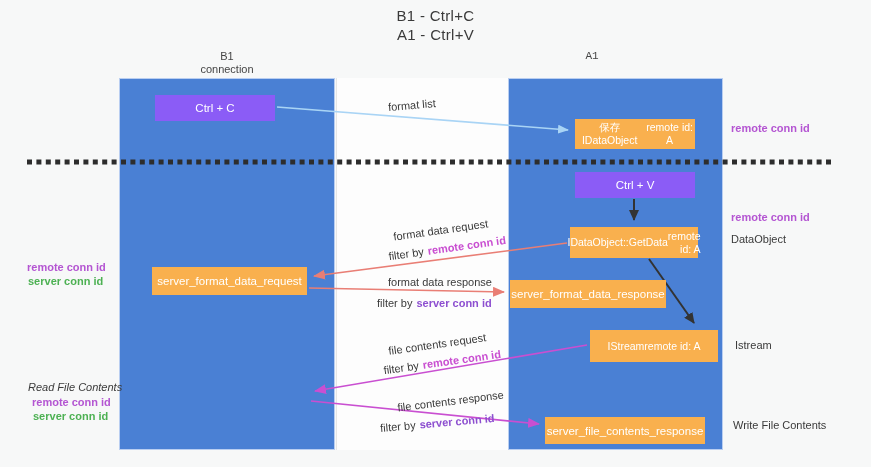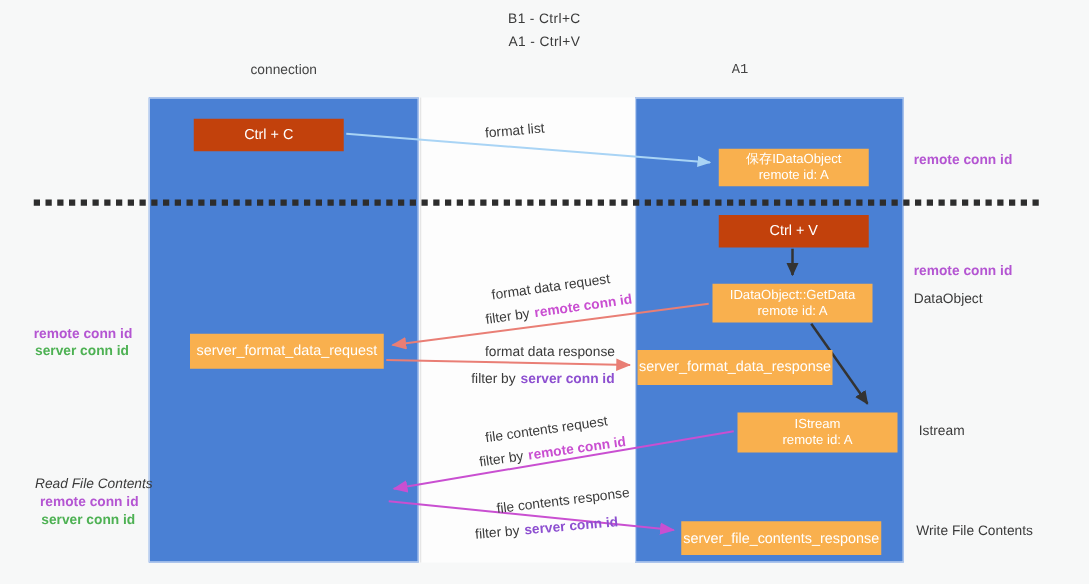--- a/index.html
+++ b/index.html
@@ -1,39 +1,39 @@
 <!DOCTYPE html>
 <html><head>
 <meta charset="utf-8">
 <style>
   html,body{margin:0;padding:0;}
   body{font-family:"Liberation Sans","DejaVu Sans",sans-serif;background:#f7f8f8;}
   .canvas{position:relative;width:871px;height:467px;background:#f7f8f8;overflow:hidden;}
 
   .title{position:absolute;left:0;right:0;top:6px;text-align:center;color:#3a3a3a;
-         font-size:11px;line-height:19px;letter-spacing:.3px;}
+         font-size:15px;line-height:19px;letter-spacing:.3px;}
 
   .col-header{position:absolute;top:50px;width:160px;text-align:center;color:#454545;
               font-size:11px;line-height:13px;}
   .col-header.left{left:147px;}
   .col-header.right{left:512px;font-family:Liberation Mono, monospace;}
 
   .lane{position:absolute;top:78px;height:372px;background:#4a80d4;border:1px solid #b9cef1;box-sizing:border-box;}
   .lane.left{left:119px;width:216px;}
   .lane.right{left:508px;width:215px;}
   .gap{position:absolute;top:78px;left:336px;width:171px;height:372px;background:#fdfdfd;
        border-left:1px solid #e6e6e6;border-right:1px solid #e6e6e6;}
 
   svg.arrows{position:absolute;left:0;top:0;width:871px;height:467px;pointer-events:none;}
 
   .node{position:absolute;color:#fff;text-align:center;box-sizing:border-box;}
   .node.single{font-size:11.5px;display:flex;align-items:center;justify-content:center;}
-  .node.double{font-size:10.5px;line-height:13px;display:flex;flex-direction:column;
+  .node.double{font-size:10.5px;line-height:13px;display:flex;flex-direction:row;
                align-items:center;justify-content:center;}
-  .green{background:#c2410c;}
+  .green{background:#8b5cf6;}
   .orange{background:#f9b04e;}
 
   .n-ctrl-c{left:155px;top:95px;width:120px;height:26px;}
   .n-save{left:575px;top:119px;width:120px;height:30px;}
   .n-ctrl-v{left:575px;top:172px;width:120px;height:26px;}
   .n-getdata{left:570px;top:227px;width:128px;height:31px;text-align:right;}
   .n-fmt-req{left:152px;top:267px;width:155px;height:28px;}
   .n-fmt-res{left:510px;top:280px;width:156px;height:28px;}
   .n-istream{left:590px;top:330px;width:128px;height:32px;}
   .n-file-req{left:150px;top:381px;width:158px;height:28px;}
@@ -55,20 +55,21 @@
 <body>
 
 <div class="canvas">
 
   <div class="title">
     <div>B1 - Ctrl+C</div>
     <div>A1 - Ctrl+V</div>
   </div>
 
   <div class="col-header left">
+    <div>B1</div>
     <div>connection</div>
   </div>
   <div class="col-header right">
     <div>A1</div>
   </div>
 
   <div class="gap"></div>
   <div class="lane left"></div>
   <div class="lane right"></div>
 

